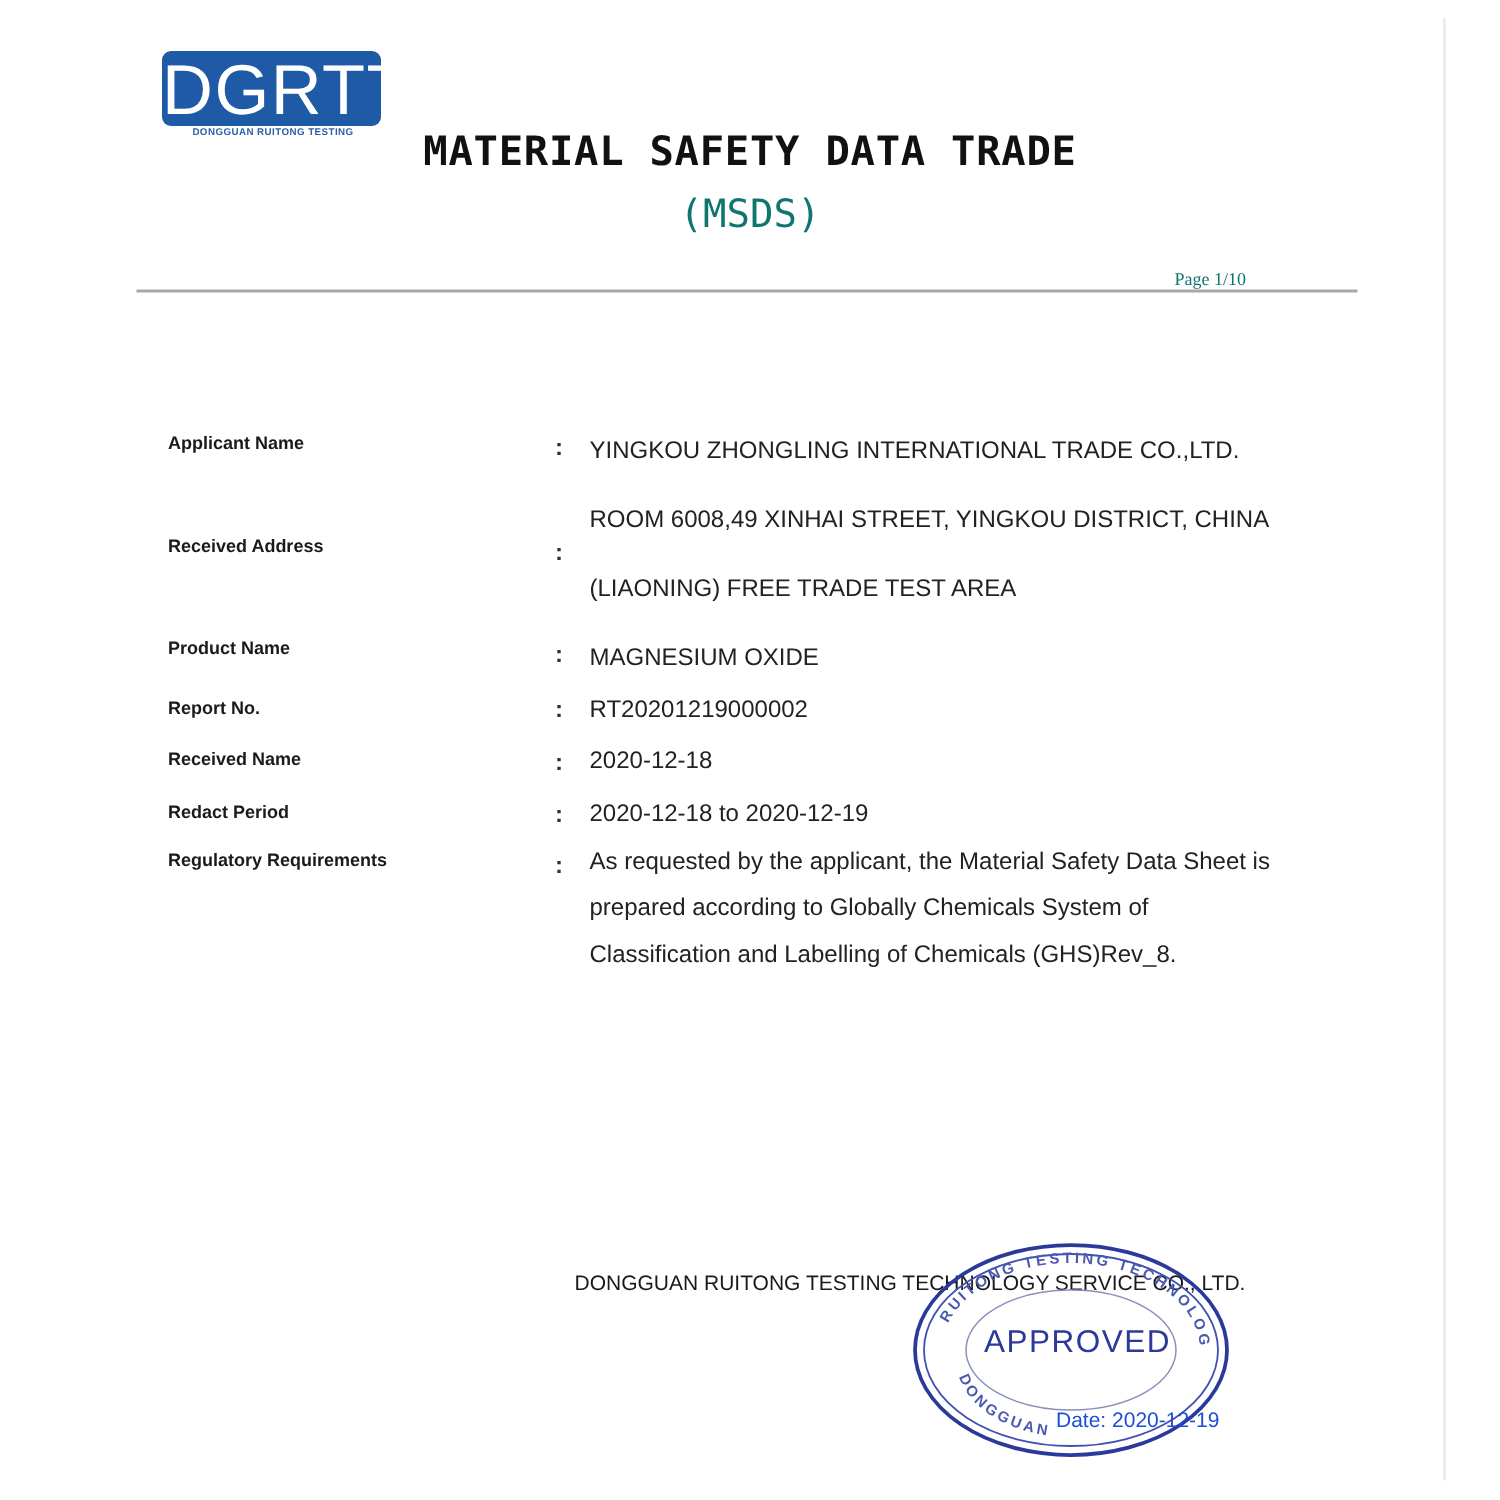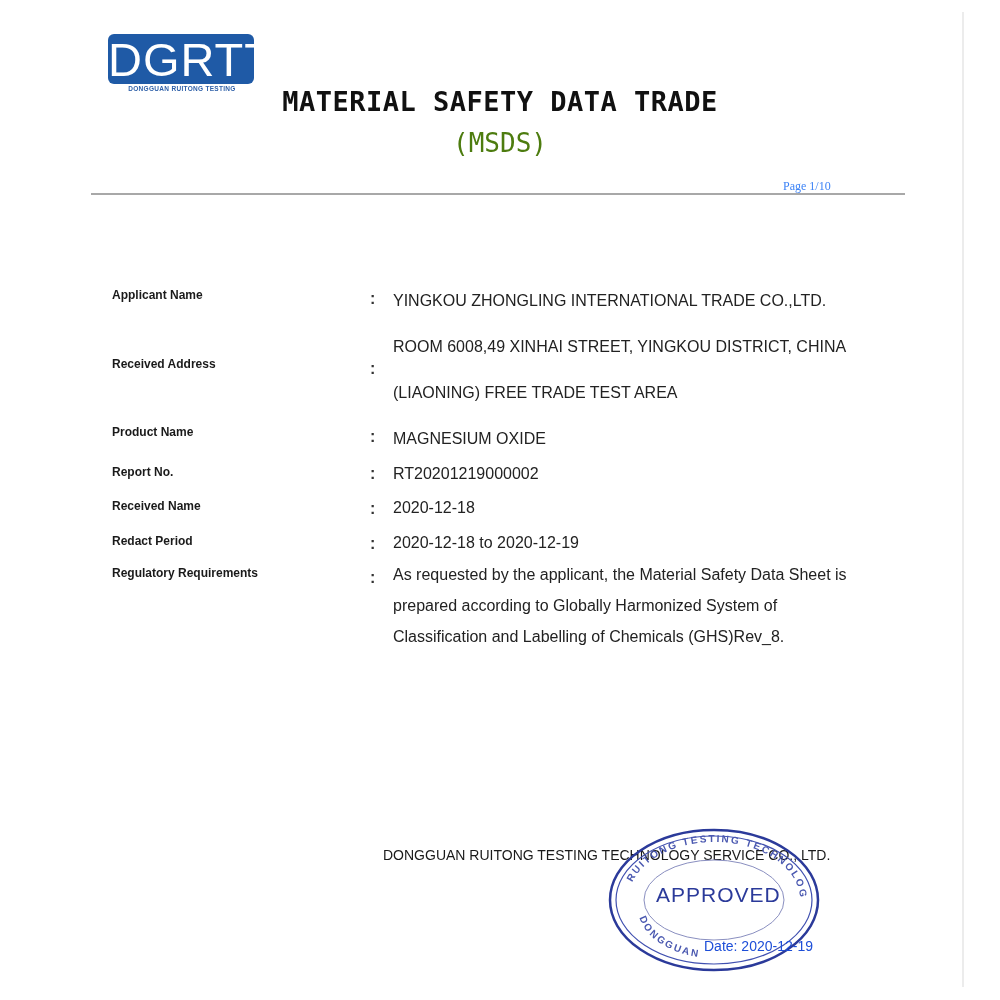--- a/index.html
+++ b/index.html
@@ -6,22 +6,22 @@
   body { width: 1000px; height: 1000px; position: relative; overflow: hidden;
          font-family: "Liberation Sans", sans-serif; color: #1a1a1a; }
   .edge-line { position: absolute; left: 962px; top: 12px; width: 2px; height: 975px; background: #ececec; }
   .logo { position: absolute; left: 108px; top: 34px; width: 146px; height: 50px; background: #1f5aa6;
           border-radius: 6px; color: #fff; font-size: 47px; text-align: center; line-height: 52px; letter-spacing: 1px; }
   .logo-sub { position: absolute; left: 112px; top: 85px; width: 140px; font-size: 6.5px; font-weight: bold;
               color: #2d5fa8; text-align: center; letter-spacing: 0.3px; white-space: nowrap; }
   .title { position: absolute; left: 0; width: 1000px; top: 86px; text-align: center; font-family: "DejaVu Sans Mono", monospace;
            font-weight: bold; font-size: 27px; letter-spacing: 0.5px; color: #111; }
   .subtitle { position: absolute; left: 0; width: 1000px; top: 128px; text-align: center; font-family: "DejaVu Sans Mono", monospace;
-              font-size: 26px; color: #4d7c0f; }
-  .page-no { position: absolute; left: 783px; top: 179px; font-family: "Liberation Serif", serif; font-size: 12px; color: #3b82f6; }
+              font-size: 26px; color: #0f766e; }
+  .page-no { position: absolute; left: 783px; top: 179px; font-family: "Liberation Serif", serif; font-size: 12px; color: #0f766e; }
   .rule { position: absolute; left: 91px; top: 193px; width: 814px; height: 2px; background: #a8a8a8; }
   .field-label { position: absolute; left: 112px; font-weight: bold; font-size: 12px; color: #1a1a1a; white-space: nowrap; }
   .colon { position: absolute; left: 370px; font-size: 16px; font-weight: bold; color: #333; }
   .field-value { position: absolute; left: 393px; font-size: 16px; color: #222; white-space: nowrap; text-align: right; }
   .footer-co { position: absolute; left: 383px; top: 847px; font-size: 14px; color: #1a1a1a; white-space: nowrap; }
   .footer-date { position: absolute; left: 704px; top: 938px; font-size: 14px; color: #1d4ed8; white-space: nowrap; }
   .stamp { position: absolute; left: 608px; top: 828px; width: 212px; height: 144px; }
   .stamp-word { position: absolute; left: 656px; top: 883px; font-size: 21px; font-weight: normal; color: #2b3a9a; letter-spacing: 1px; }
 </style>
 </head>
@@ -58,21 +58,21 @@
 <div class="colon" style="top:500px">:</div>
 <div class="field-value" style="top:499px">2020-12-18</div>
 
 <div class="field-label" style="top:534px">Redact Period</div>
 <div class="colon" style="top:535px">:</div>
 <div class="field-value" style="top:534px">2020-12-18 to 2020-12-19</div>
 
 <div class="field-label" style="top:566px">Regulatory Requirements</div>
 <div class="colon" style="top:569px">:</div>
 <div class="field-value" style="top:566px">As requested by the applicant, the Material Safety Data Sheet is</div>
-<div class="field-value" style="top:597px">prepared according to Globally Harmonized System of</div>
+<div class="field-value" style="top:597px">prepared according to Globally Chemicals System of</div>
 <div class="field-value" style="top:628px">Classification and Labelling of Chemicals (GHS)Rev_8.</div>
 
 <div class="footer-co">DONGGUAN RUITONG TESTING TECHNOLOGY SERVICE CO., LTD.</div>
 
 <svg class="stamp" viewBox="0 0 212 144">
   <defs>
     <path id="ringTop" d="M 20 72 A 86 58 0 0 1 192 72"></path>
     <path id="ringBottom" d="M 30 80 A 76 50 0 0 0 182 80"></path>
   </defs>
   <ellipse cx="106" cy="72" rx="104" ry="70" fill="none" stroke="#2b3a9a" stroke-width="2.5"></ellipse>

